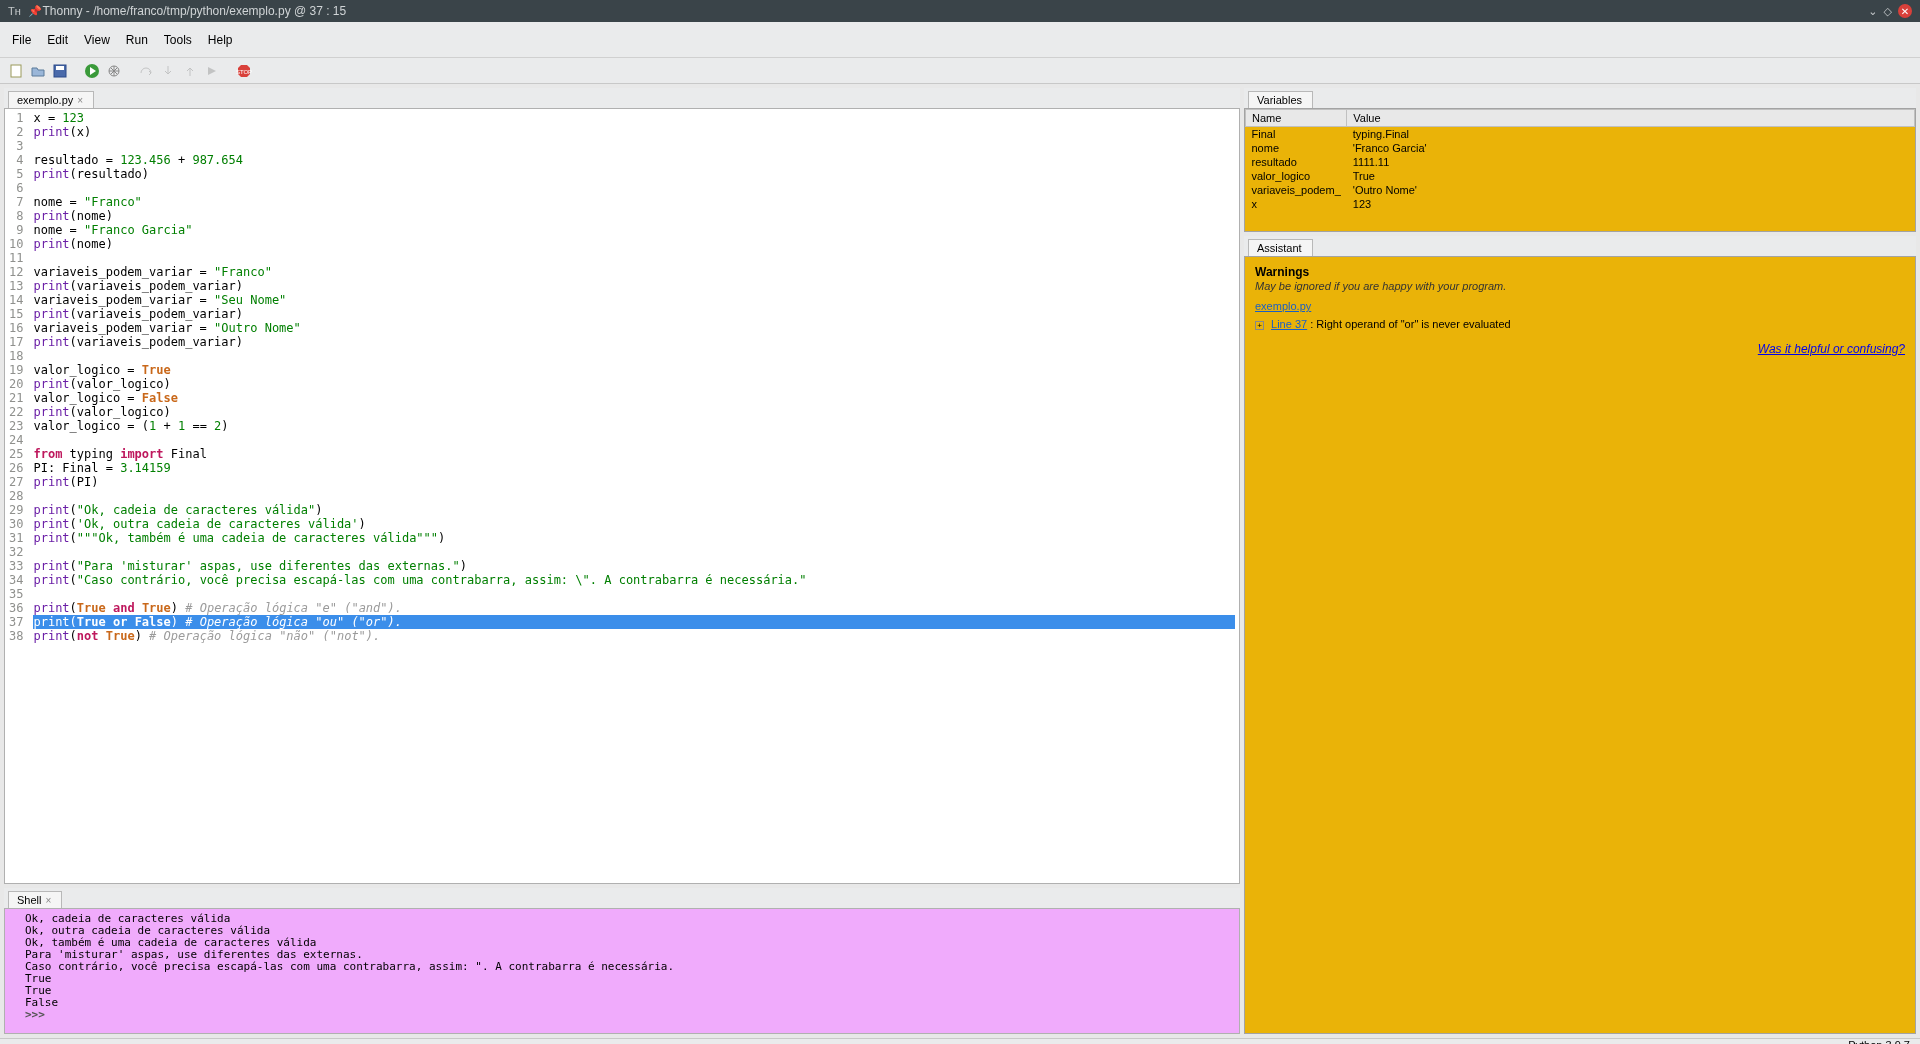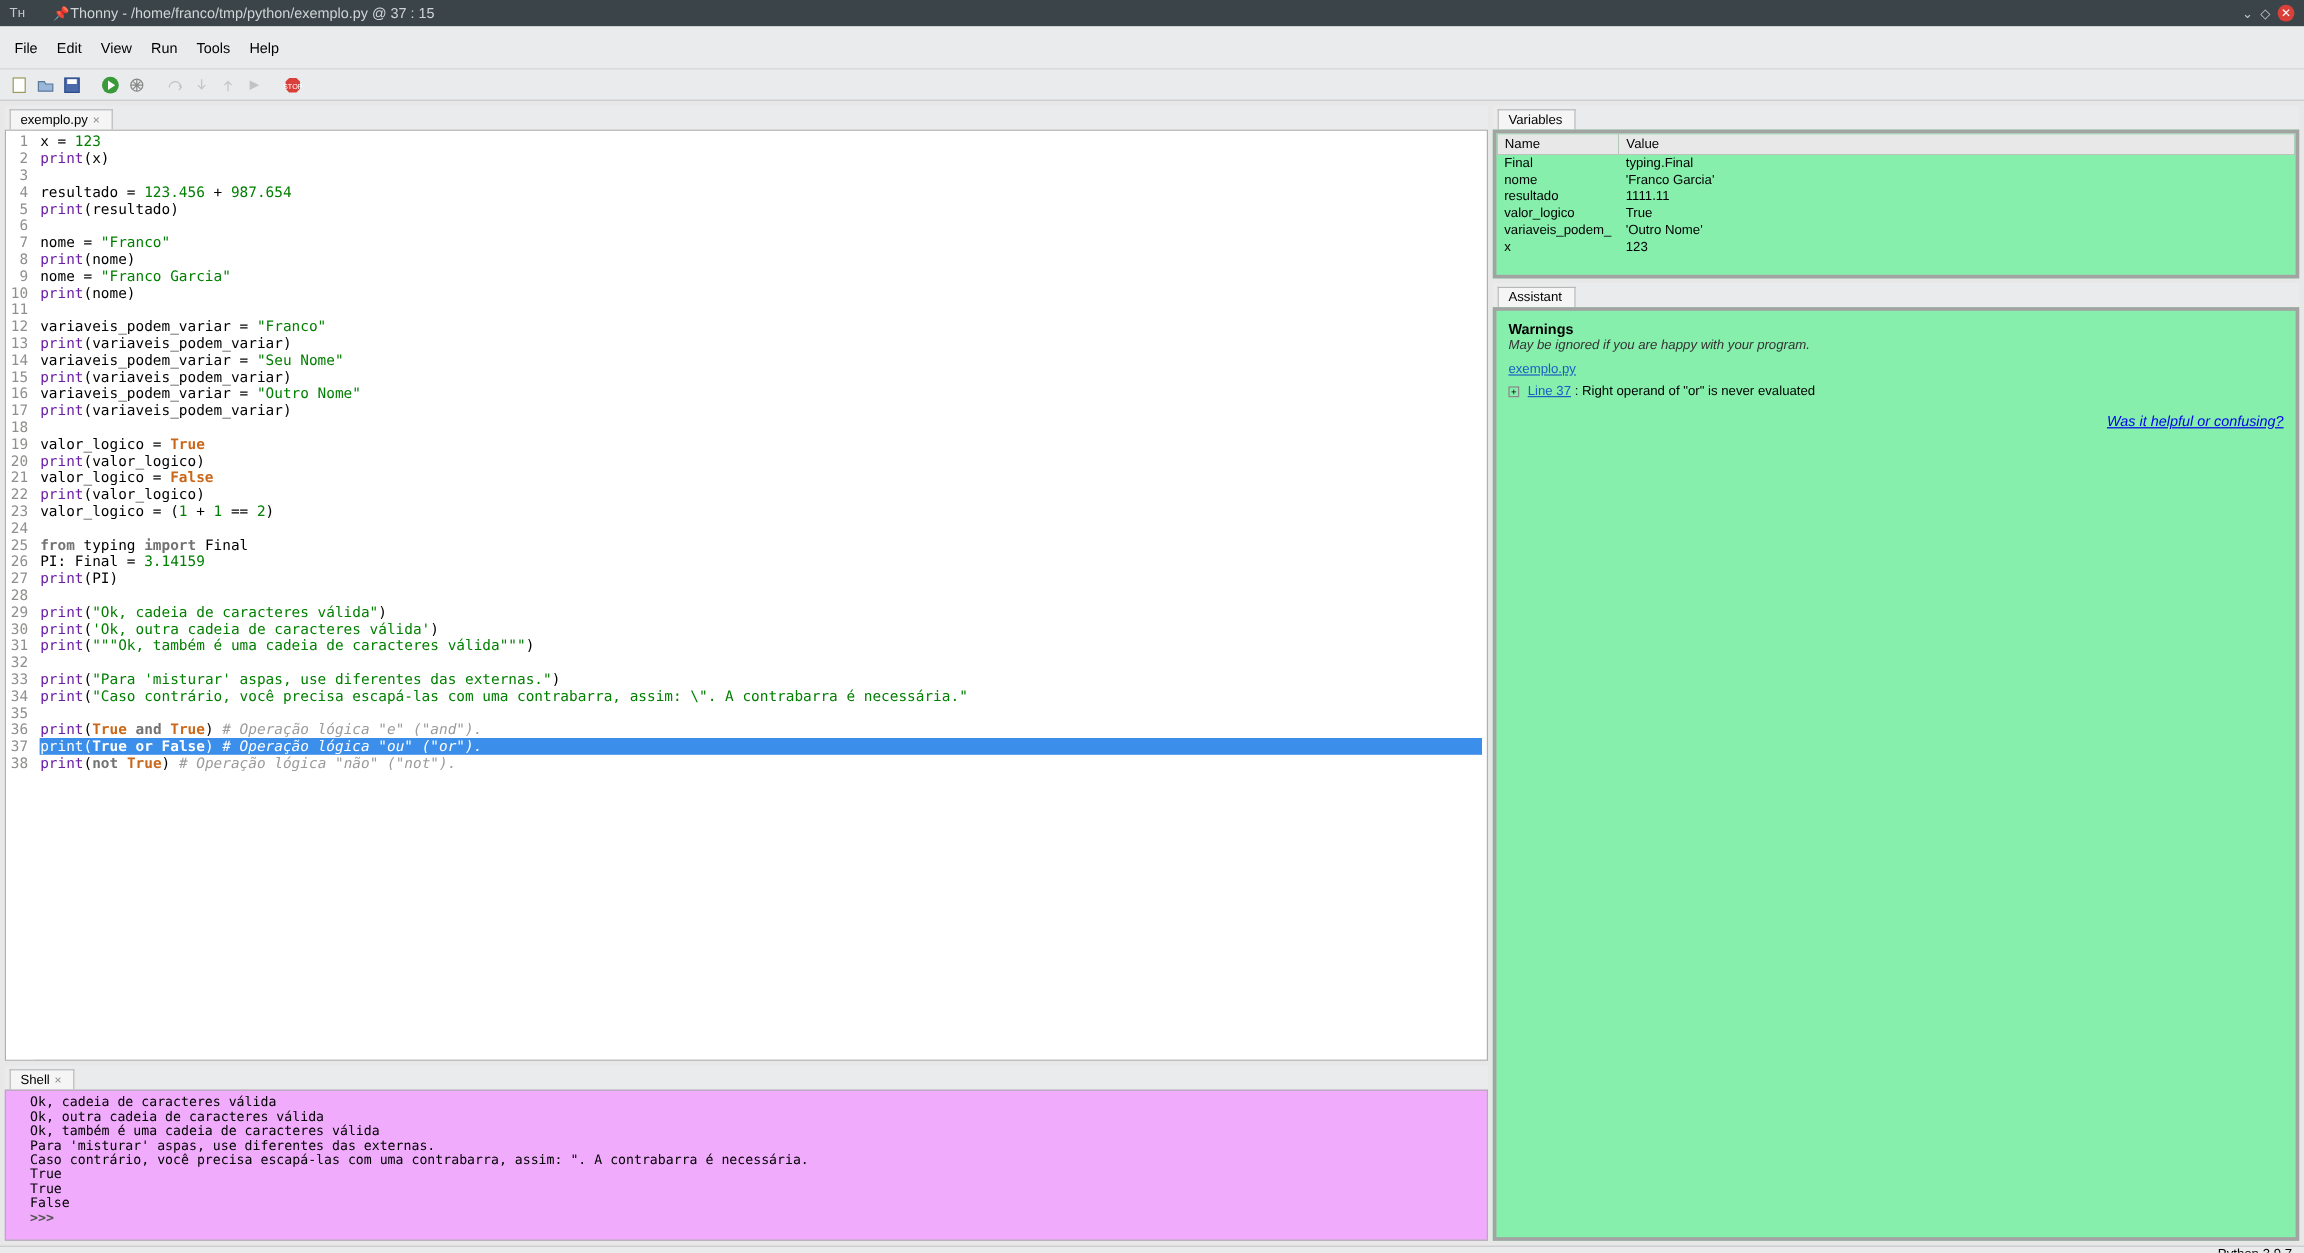--- a/index.html
+++ b/index.html
@@ -1,18 +1,18 @@
 <!DOCTYPE html>
 <html><head>
 <meta charset="utf-8">
 <style>
 * { margin: 0; padding: 0; box-sizing: border-box; }
 body { font-family: sans-serif; font-size: 12px; background: #e8e8e8; height: 100vh; overflow: hidden; }
 .titlebar { background: #3a4449; color: #d0d4d6; height: 22px; display: flex; align-items: center; padding: 0 8px; font-size: 12px; }
-.titlebar-left { display: flex; gap: 24px; align-items: center; }
+.titlebar-left { display: flex; gap: 8px; align-items: center; }
 .titlebar-center { flex: 1; text-align: left; }
 .titlebar-right { display: flex; gap: 6px; align-items: center; }
 .win-btn { width: 14px; height: 14px; border-radius: 50%; display: flex; align-items: center; justify-content: center; font-size: 10px; cursor: pointer; }
 .win-close { background: #d9403a; color: #fff; }
 .win-icon { color: #c5c9cb; font-size: 11px; }
 
 .menubar { background: #eaebec; height: 36px; display: flex; align-items: center; padding: 12px 4px; border-bottom: 1px solid #d0d0d0; }
 .menu-item { padding: 2px 8px; cursor: pointer; font-size: 12px; }
 
 .toolbar { background: #eaebec; height: 26px; display: flex; align-items: center; padding: 0 6px; gap: 2px; border-bottom: 1px solid #c8c8c8; }
@@ -21,34 +21,34 @@
 .tool-btn.disabled { opacity: 0.4; cursor: default; }
 
 .main { display: flex; height: calc(100vh - 22px - 22px - 26px - 20px); }
 .left-pane { flex: 1; display: flex; flex-direction: column; min-width: 0; }
 .right-pane { width: 676px; display: flex; flex-direction: column; padding: 4px 4px 4px 0; gap: 4px; }
 
 .panel { display: flex; flex-direction: column; background: #eaebec; }
 .tab-row { display: flex; height: 20px; align-items: flex-end; padding-left: 4px; }
 .tab { background: #f5f5f5; border: 1px solid #b8b8b8; border-bottom: none; padding: 2px 10px 2px 8px; font-size: 11px; display: flex; align-items: center; gap: 4px; cursor: pointer; }
 .tab-close { color: #888; font-size: 10px; cursor: pointer; }
-.panel-body { flex: 1; background: #86efac; border: 3px solid #a3a3a3; overflow: auto; position: relative; }
+.panel-body { flex: 1; background: #eab308; border: 1px solid #a3a3a3; overflow: auto; position: relative; }
 
 .editor-wrap { flex: 1; min-height: 0; margin: 4px 4px 0 4px; display: flex; flex-direction: column; }
 .editor-body { display: flex; font-family: 'DejaVu Sans Mono', monospace; font-size: 12px; line-height: 14px; background: #fff; border: 1px solid #b0b0b0; flex: 1; overflow: auto; }
 .gutter { background: #fff; color: #8f908d; text-align: right; padding: 2px 6px 2px 4px; user-select: none; border-right: 0px solid #eee; }
 .gutter div { height: 14px; }
 .code { padding: 2px 4px; white-space: pre; flex: 1; }
 .code-line { height: 14px; }
 .code-line.hl { background: #3b8eea; color: #fff; }
 .code-line.hl .tok-kw, .code-line.hl .tok-fn, .code-line.hl .tok-num, .code-line.hl .tok-str, .code-line.hl .tok-cmt, .code-line.hl .tok-bool { color: #fff; }
 .tok-fn { color: #6a1ea6; }
 .tok-num { color: #007f00; }
 .tok-str { color: #007f00; }
-.tok-kw { color: #737373; font-weight: bold; }
+.tok-kw { color: #be185d; font-weight: bold; }
 .tok-bool { color: #c9681a; font-weight: bold; }
 .tok-cmt { color: #9b9b9b; font-style: italic; }
 
 .shell-wrap { height: 146px; margin: 4px; display: flex; flex-direction: column; }
 .shell-body { font-family: 'DejaVu Sans Mono', monospace; font-size: 11px; line-height: 12px; padding: 4px 20px; flex: 1; background: #f0abfc; border: 1px solid #b0b0b0; overflow: auto; }
 .prompt { color: #555; font-weight: bold; }
 
 .vars-wrap { height: 144px; display: flex; flex-direction: column; }
 .vars-table { width: 100%; border-collapse: collapse; font-size: 11px; }
 .vars-table th { background: #e8e8e8; text-align: left; padding: 2px 6px; border: 1px solid #c0c0c0; font-weight: normal; position: sticky; top: 0; }

